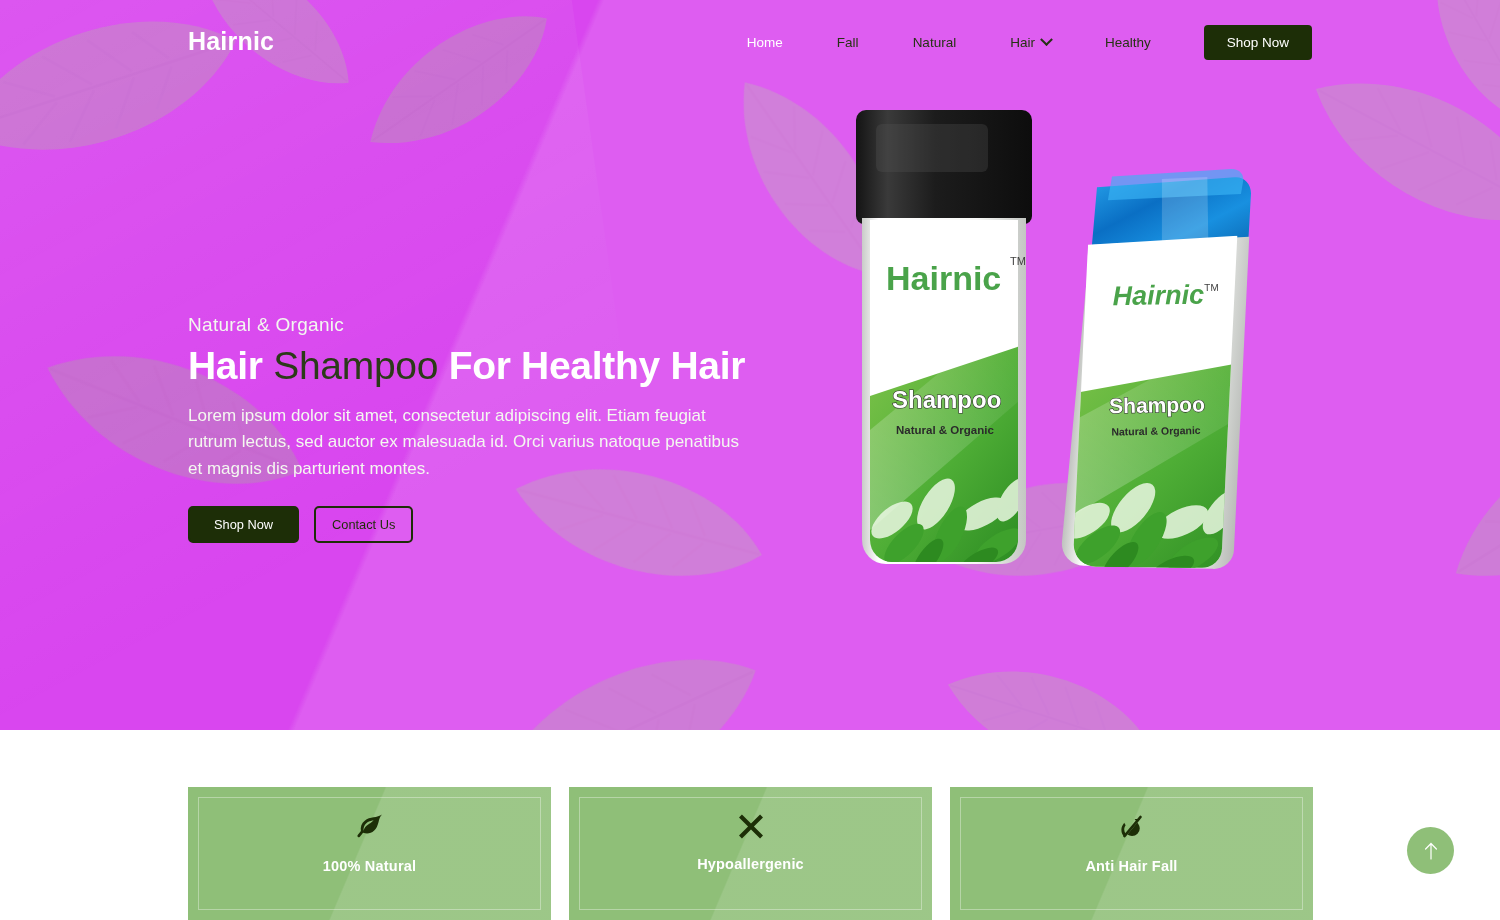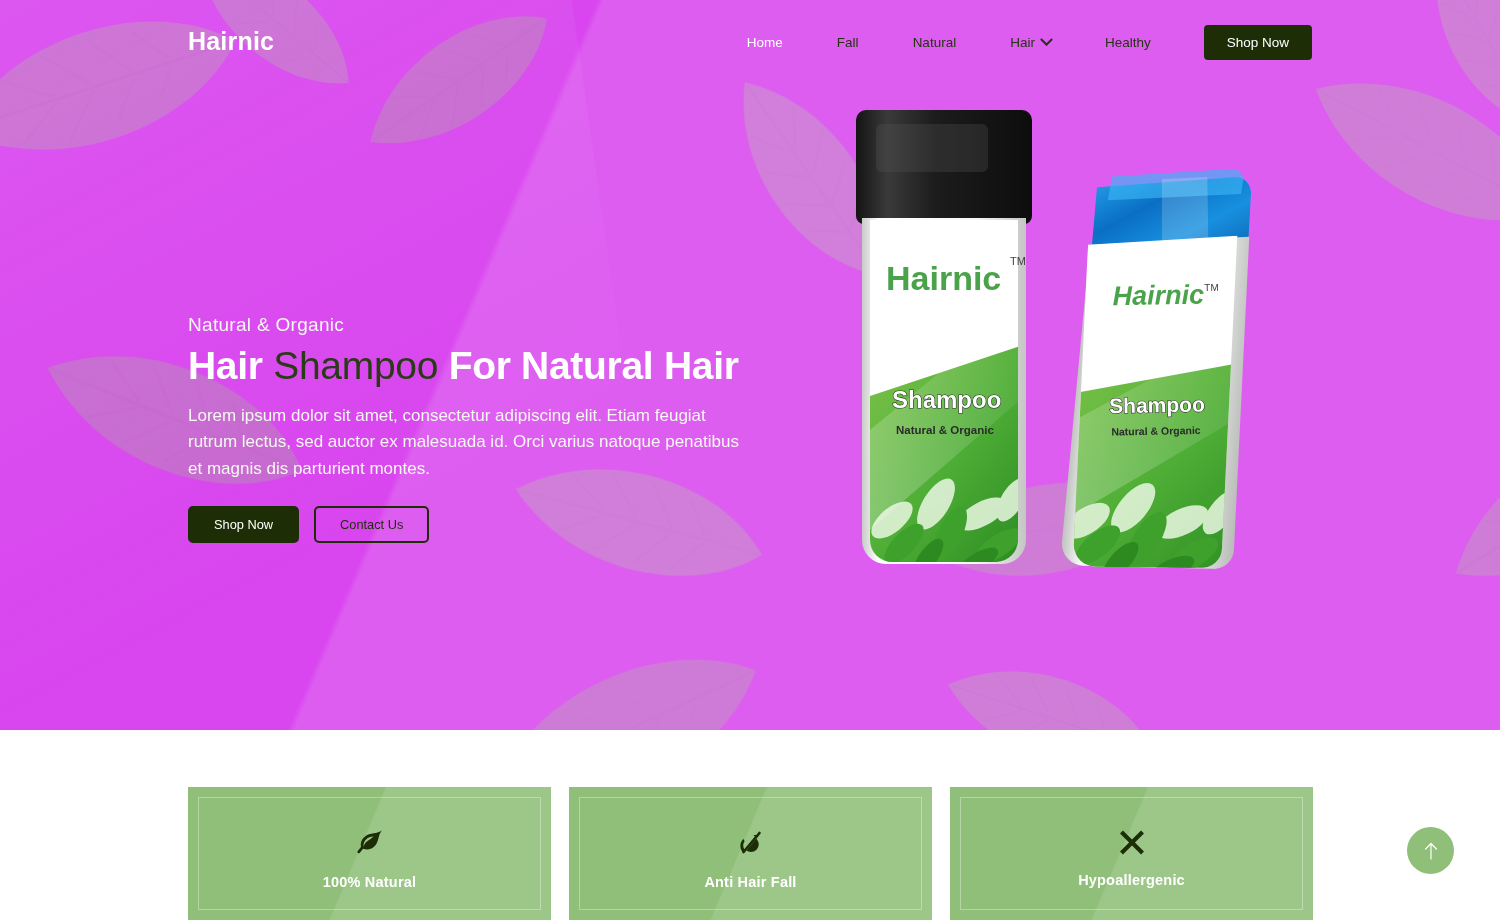--- a/index.html
+++ b/index.html
@@ -134,21 +134,21 @@
     padding: 9px 24px;
     cursor: pointer;
     font-family: inherit;
   }
   .btn-outline {
     background: transparent;
     color: #1d2e07;
     border: 2px solid #1d2e07;
     border-radius: 5px;
     font-size: 12.8px;
-    padding: 9px 24px;
+    padding: 9px 16px;
     cursor: pointer;
     font-family: inherit;
   }
 
   
   .bottles {
     position: absolute;
     left: 840px; top: 100px;
     width: 420px; height: 590px;
     z-index: 15;
@@ -172,21 +172,21 @@
     overflow: hidden;
   }
   .feat-inner {
     position: relative;
     height: 100%;
     border: 1px solid rgba(255,255,255,.35);
     display: flex;
     flex-direction: column;
     align-items: center;
     justify-content: flex-start;
-    padding-top: 28px;
+    padding-top: 12px;
     z-index: 2;
   }
   .feat-card::after {
     content:"";
     position: absolute; inset: 0;
     background: linear-gradient(113deg,
         rgba(255,255,255,0) 0%,
         rgba(255,255,255,0) 47%,
         rgba(255,255,255,.12) 47.4%,
         rgba(255,255,255,.12) 100%);
@@ -275,21 +275,21 @@
       </a>
       <a class="nav-link" href="#">
         <span>Healthy</span>
       </a>
       <button class="btn-shop-nav">Shop Now</button>
     </div>
   </nav>
 
   <div class="hero-text">
     <div class="eyebrow">Natural &amp; Organic</div>
-    <h1 class="headline"><span class="hl-bold">Hair</span> <span class="hl-light">Shampoo</span> <span class="hl-bold">For Natural Hair</span></h1>
+    <h1 class="headline"><span class="hl-bold">Hair</span> <span class="hl-light">Shampoo</span> <span class="hl-bold">For Healthy Hair</span></h1>
     <p class="hero-desc">Lorem ipsum dolor sit amet, consectetur adipiscing elit. Etiam feugiat rutrum lectus, sed auctor ex malesuada id. Orci varius natoque penatibus et magnis dis parturient montes.</p>
     <div class="hero-btns">
       <button class="btn-solid">Shop Now</button>
       <button class="btn-outline">Contact Us</button>
     </div>
   </div>
 
   <div class="bottles">
     <svg viewBox="0 0 420 590" xmlns="http://www.w3.org/2000/svg">
       <defs>
@@ -408,46 +408,46 @@
 <section class="features">
 
   <div class="feat-card">
     <div class="feat-inner">
       <span class="feat-icon">
         <svg width="34" height="34" viewBox="0 0 24 24" fill="currentColor" xmlns="http://www.w3.org/2000/svg">
           <path d="M20.5 3.2c-1.6 1.2-3.8 1.6-6 2-2.2.4-4.5.9-6.2 2.3C6 9.2 5.1 12 5.6 14.8l-2.4 3.1a1 1 0 0 0 1.5 1.2l2.4-3.1c2.6 1.1 5.6.6 7.7-1.3 1.8-1.6 2.6-3.9 3.2-6.1.6-2.2 1.1-4.3 2.5-5.4ZM7.5 14.6c-.3-2 .4-4 1.9-5.3 1.3-1.1 3.2-1.6 5.2-2-.6.6-1.3 1.2-2.2 1.8-1.2.8-2.6 1.6-3.7 2.9-.6.7-1 1.6-1.2 2.6Z"></path>
         </svg>
       </span>
       <span class="feat-label">100% Natural</span>
+    </div>
+  </div>
+
+  <div class="feat-card">
+    <div class="feat-inner">
+      <span class="feat-icon">
+        <svg width="32" height="32" viewBox="0 0 24 24" xmlns="http://www.w3.org/2000/svg">
+          <path d="M5.2 3.4 12 10.2l6.8-6.8 2.2 2.2L14.2 12.4l6.8 6.8-2.2 2.2-6.8-6.8-6.8 6.8-2.2-2.2 6.8-6.8L3 5.6Z" fill="currentColor"></path>
+        </svg>
+      </span>
+      <span class="feat-label">Hypoallergenic</span>
     </div>
   </div>
 
   <div class="feat-card">
     <div class="feat-inner">
       <span class="feat-icon">
         <svg width="34" height="34" viewBox="0 0 24 24" xmlns="http://www.w3.org/2000/svg">
           <path d="M13.8 6.3c1.9 2.3 3.7 4.3 3.7 6.5a5.5 5.5 0 0 1-5.5 5.5c-1.2 0-2.3-.4-3.2-1l9-11Z" fill="currentColor"></path>
           <path d="M7.5 10.8c-.6 1-1 1.9-1 3a5.5 5.5 0 0 0 1.6 3.9l-1.3 1.6a7.4 7.4 0 0 1-2.3-5.5c0-1.7.9-3.2 2-4.8l1 1.8Z" fill="currentColor"></path>
           <rect x="2.8" y="11.1" width="19.4" height="1.9" rx=".95" transform="rotate(-50 12 12)" fill="currentColor"></rect>
         </svg>
       </span>
       <span class="feat-label">Anti Hair Fall</span>
     </div>
   </div>
-
-  <div class="feat-card">
-    <div class="feat-inner">
-      <span class="feat-icon">
-        <svg width="32" height="32" viewBox="0 0 24 24" xmlns="http://www.w3.org/2000/svg">
-          <path d="M5.2 3.4 12 10.2l6.8-6.8 2.2 2.2L14.2 12.4l6.8 6.8-2.2 2.2-6.8-6.8-6.8 6.8-2.2-2.2 6.8-6.8L3 5.6Z" fill="currentColor"></path>
-        </svg>
-      </span>
-      <span class="feat-label">Hypoallergenic</span>
-    </div>
-  </div>
 </section>
 
 <button class="scroll-top">
   <span>
     <svg width="16" height="18" viewBox="0 0 16 18" xmlns="http://www.w3.org/2000/svg">
       <path d="M8 17V2M8 1.5 2.6 7M8 1.5 13.4 7" stroke="#ffffff" stroke-width="1.2" fill="none" stroke-linecap="round"></path>
     </svg>
   </span>
 </button>
 

